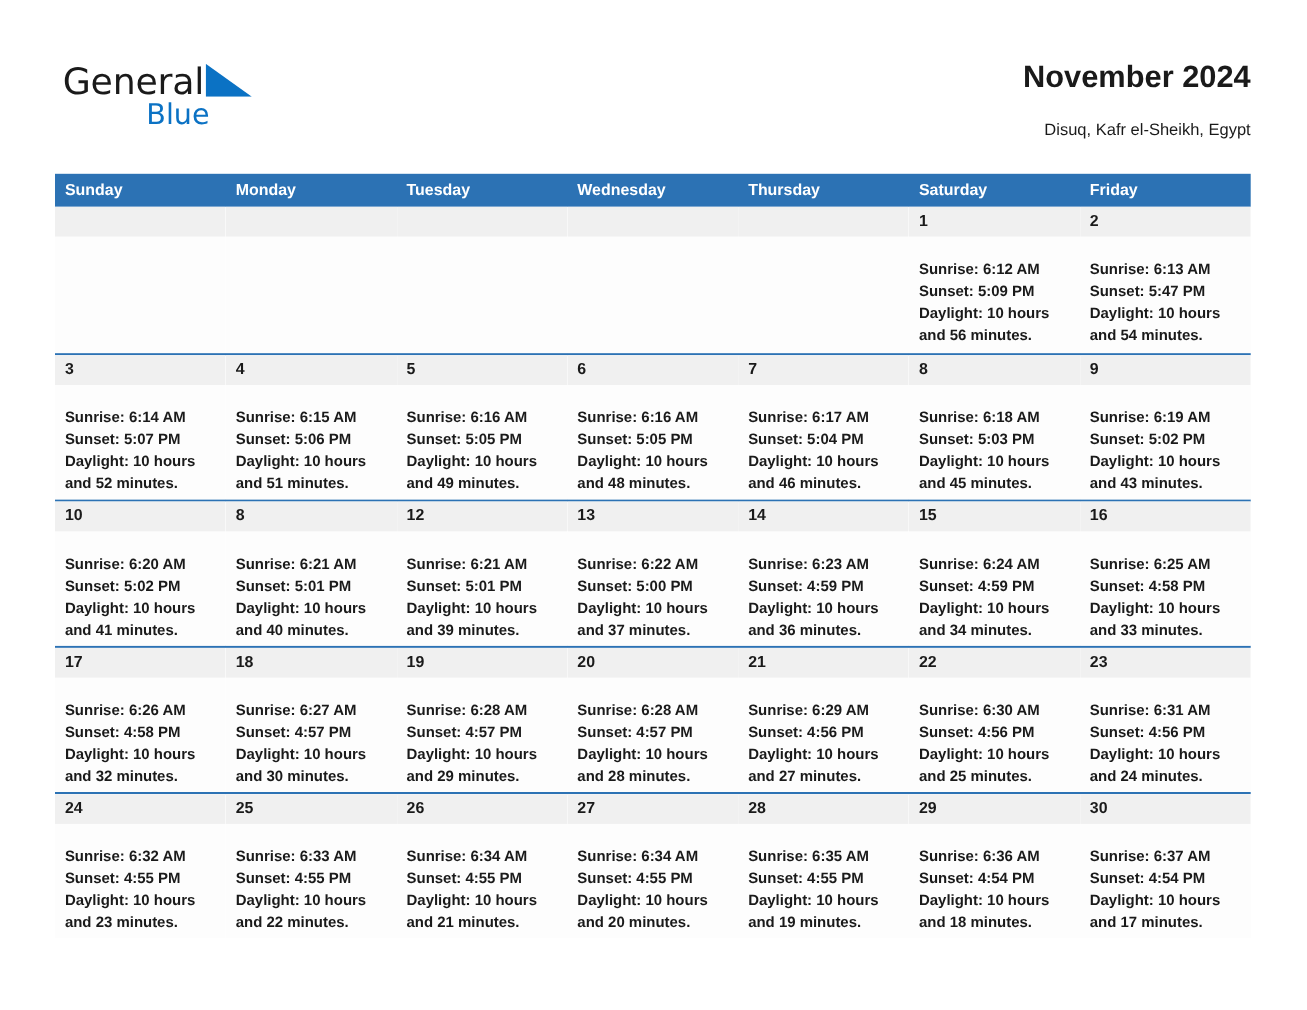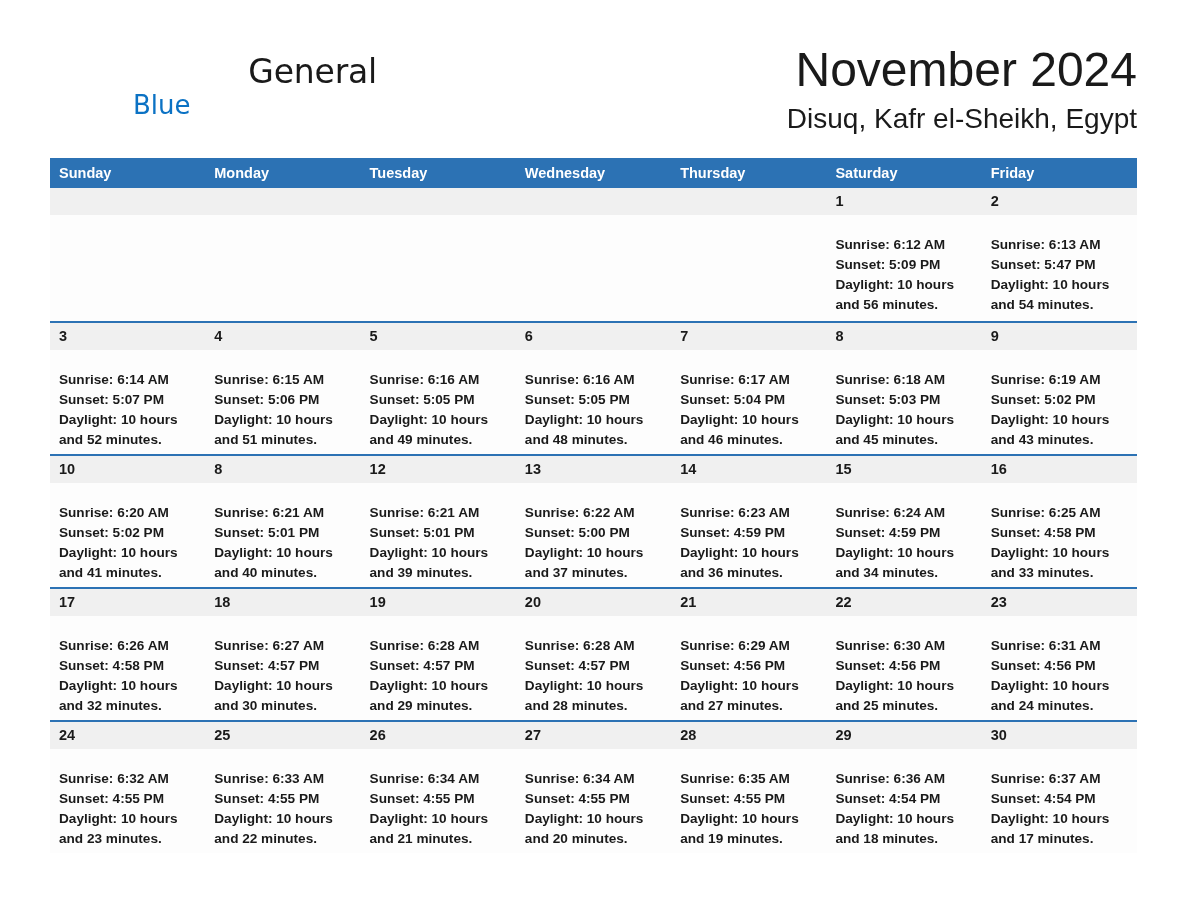--- a/index.html
+++ b/index.html
@@ -35,21 +35,20 @@
     left: 57px;
     top: 55px;
     width: 320px;
     height: 80px;
   }
   .brand-row1 {
     position: relative;
     height: 36px;
     display: flex;
     align-items: flex-end;
-    flex-direction: column;
   }
   .brand-general {
     font-size: 33px;
     line-height: 34px;
     color: #1a1a1a;
     letter-spacing: -0.2px;
     font-family: "DejaVu Sans", sans-serif;
     font-weight: 400;
   }
   .brand-triangle {
@@ -71,28 +70,28 @@
   }
 
   .titles {
     position: absolute;
     right: 51px;
     top: 47px;
     text-align: right;
     width: 700px;
   }
   .month-title {
-    font-size: 48px;
+    font-size: 28px;
     line-height: 46px;
     color: #1a1a1a;
-    font-weight: 400;
+    font-weight: 700;
     white-space: nowrap;
   }
   .location-title {
-    font-size: 28px;
+    font-size: 15px;
     line-height: 30px;
     color: #1a1a1a;
     font-weight: 400;
     margin-top: 11px;
     white-space: nowrap;
   }
 
   
   .calendar {
     position: absolute;

